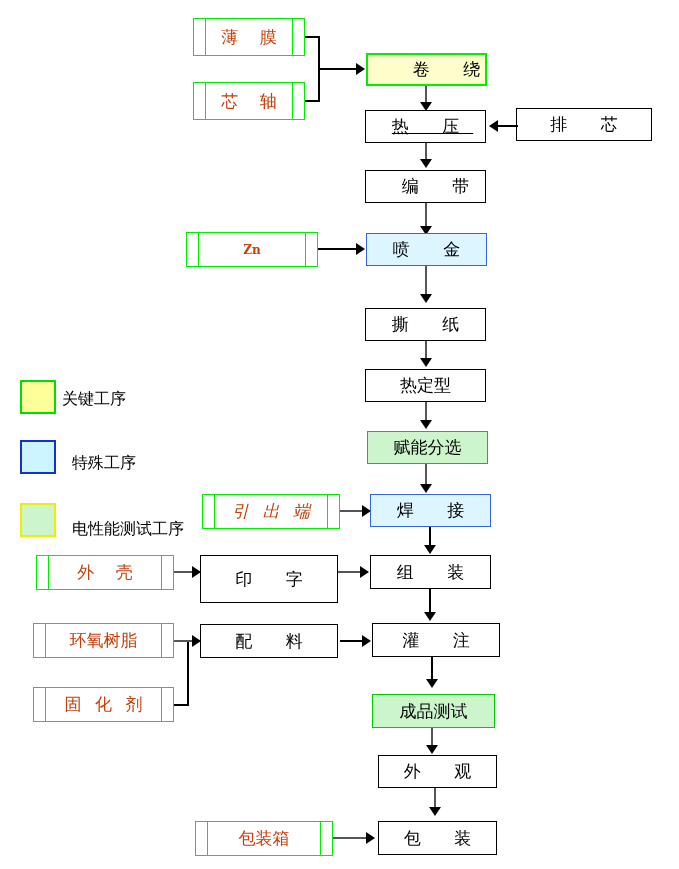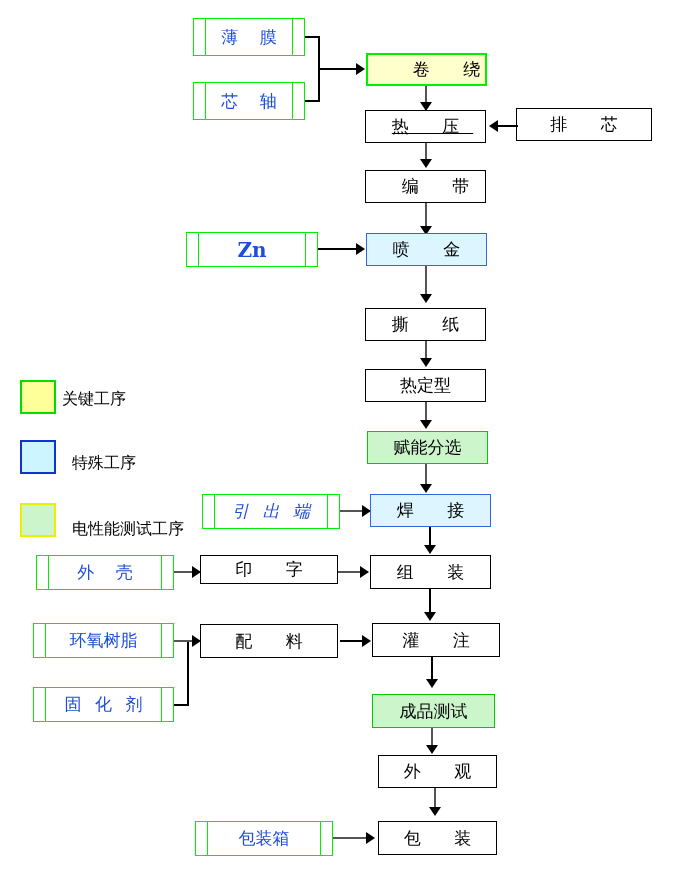--- a/index.html
+++ b/index.html
@@ -49,25 +49,25 @@
     border:1px solid #00ee00;
     background:#ffffff;
     display:flex;
     align-items:stretch;
   }
   .mat .rail{width:12px;flex:0 0 12px;border-right:1px solid #00ee00;box-sizing:border-box;}
   .mat .rail.right{border-right:none;border-left:1px solid #00ee00;}
   .mat .mat-label{
     flex:1 1 auto;
     display:flex;align-items:center;justify-content:center;
-    font-size:17px;color:#1d4ed8;white-space:nowrap;line-height:1;
+    font-size:17px;color:#c2410c;white-space:nowrap;line-height:1;
   }
   .mat .mat-label.sp{letter-spacing:8px;text-indent:8px;}
   .mat .mat-label.sp2{letter-spacing:4px;text-indent:4px;}
-  .mat .mat-label.serif{font-family:"DejaVu Serif","Liberation Serif",serif;font-size:20px;font-weight:bold;}
+  .mat .mat-label.serif{font-family:"DejaVu Serif","Liberation Serif",serif;font-size:12px;font-weight:bold;}
 
   
   .ln{position:absolute;background:#555555;}
   .ln.blk{background:#000000;}
   .vline{width:2px;}
   .hline{height:2px;}
 
   .arrow-down{
     position:absolute;width:0;height:0;
     border-left:6px solid transparent;
@@ -182,21 +182,21 @@
   <div class="arrow-down" style="left:424px;top:545px;"></div>
 
   <div class="mat" style="left:36px;top:555px;width:138px;height:35px;">
     <div class="rail"></div>
     <div class="mat-label sp">外    壳</div>
     <div class="rail right"></div>
   </div>
   <div class="ln hline" style="left:174px;top:571px;width:24px;"></div>
   <div class="arrow-right" style="left:192px;top:566px;"></div>
 
-  <div class="node proc wide-spaced" style="left:200px;top:555px;width:138px;height:29px;">印    字</div>
+  <div class="node proc wide-spaced" style="left:200px;top:555px;width:138px;height:48px;">印    字</div>
   <div class="ln hline" style="left:338px;top:571px;width:26px;"></div>
   <div class="arrow-right" style="left:360px;top:566px;"></div>
 
   <div class="node proc wide-spaced" style="left:370px;top:555px;width:121px;height:34px;">组    装</div>
 
   <div class="ln vline blk" style="left:429px;top:589px;height:27px;"></div>
   <div class="arrow-down" style="left:424px;top:612px;"></div>
 
   <div class="mat" style="left:33px;top:687px;width:141px;height:35px;">
     <div class="rail"></div>

